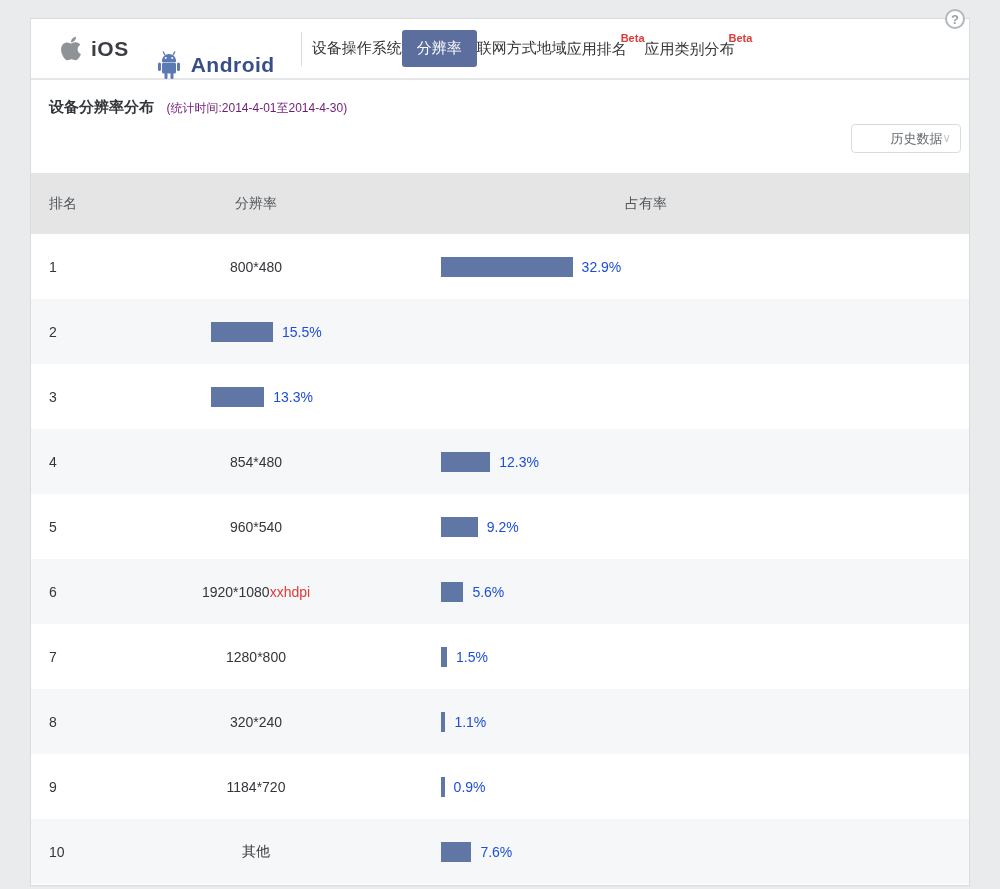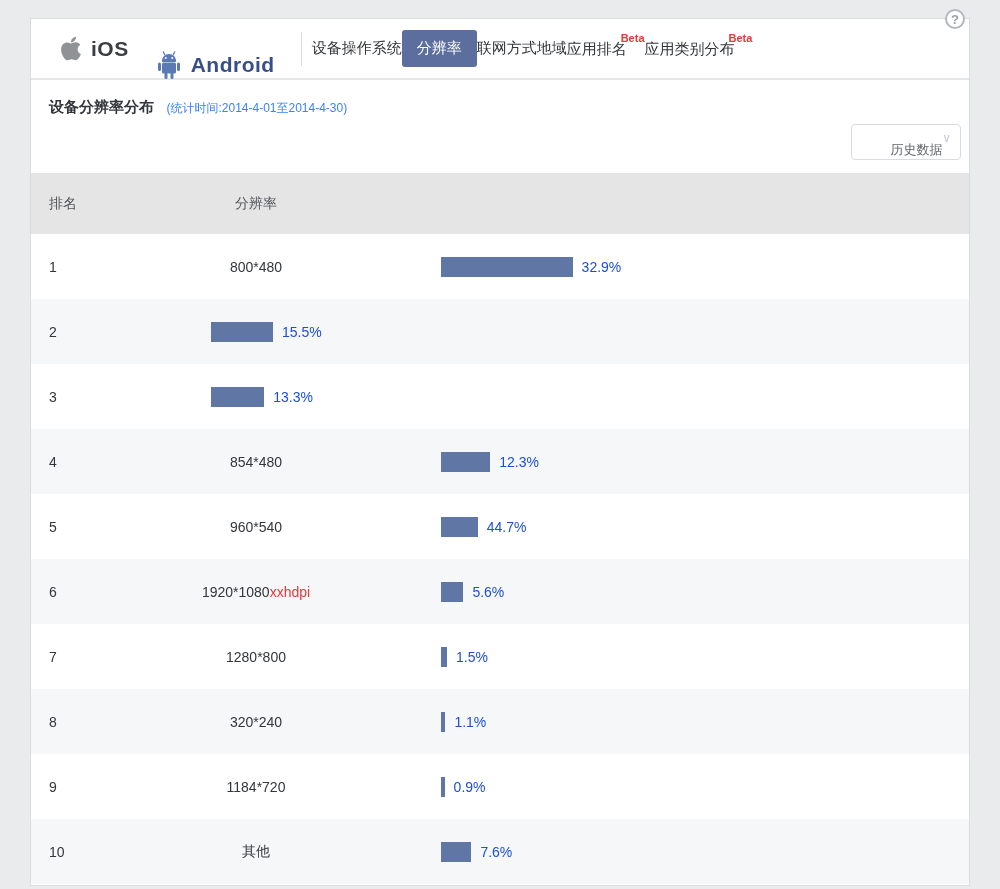--- a/index.html
+++ b/index.html
@@ -39,25 +39,25 @@
   }
   .help {
     position:absolute; top:-10px; right:4px; width:20px; height:20px;
     border:2px solid #b3b7bb; border-radius:50%; color:#9aa0a5;
     font-size:13px; font-weight:bold; text-align:center; line-height:17px;
     cursor:pointer; background:#fff;
   }
   
   .section-head { position:relative; height:93px; padding:18px 0 0 18px; background:#fff; }
   .sec-title { font-size:15px; font-weight:bold; color:#33363a; display:inline-block; }
-  .sec-sub { font-size:12px; color:#3b82f6; margin-left:8px; }
+  .sec-sub { font-size:12px; color:#701a75; margin-left:8px; }
   .dropdown {
-    position:absolute; right:8px; top:44px; width:110px; height:36px;
+    position:absolute; right:8px; top:44px; width:110px; height:29px;
     border:1px solid #d9dcde; border-radius:4px; background:#fff;
-    display:flex; align-items:flex-end; justify-content:center; cursor:pointer;padding-left:21px;
+    display:flex; align-items:center; justify-content:center; cursor:pointer;padding-left:21px;
   }
   .dropdown .dval { font-size:13px; color:#66696d; }
   .dropdown .chev { position:absolute; right:9px; top:6px; color:#c6cbd0; font-size:12px; }
   
   .thead {
     height:61px; background:#e5e5e5; display:flex; align-items:center;
     font-size:14px; color:#50555a;
   }
   .c-rank  { width:110px; padding-left:18px; }
   .c-res   { width:230px; text-align:center; }
@@ -128,20 +128,21 @@
     <div class="dropdown">
       <span class="dval">历史数据</span>
       <span class="chev">∨</span>
     </div>
   </div>
 
   <div class="thead">
     <div class="c-rank">排名</div>
     <div class="c-res">分辨率</div>
     <div class="c-gap"></div>
+    <div class="c-share">占有率</div>
   </div>
 
   <div class="rows" id="rows">
       <div class="trow">
     <div class="c-rank">1</div>
     <div class="c-res">
       <span>800*480</span>
     </div>
     <div class="c-gap"></div>
     <div class="c-share">
@@ -177,21 +178,21 @@
     </div>
   </div>
       <div class="trow">
     <div class="c-rank">5</div>
     <div class="c-res">
       <span>960*540</span>
     </div>
     <div class="c-gap"></div>
     <div class="c-share">
       <div class="bar" style="width: 36.8px;"></div>
-      <span class="pct">44.7%</span>
+      <span class="pct">9.2%</span>
     </div>
   </div>
       <div class="trow even">
     <div class="c-rank">6</div>
     <div class="c-res">
       <span>1920*1080</span><span class="note">xxhdpi</span>
     </div>
     <div class="c-gap"></div>
     <div class="c-share">
       <div class="bar" style="width: 22.4px;"></div>

